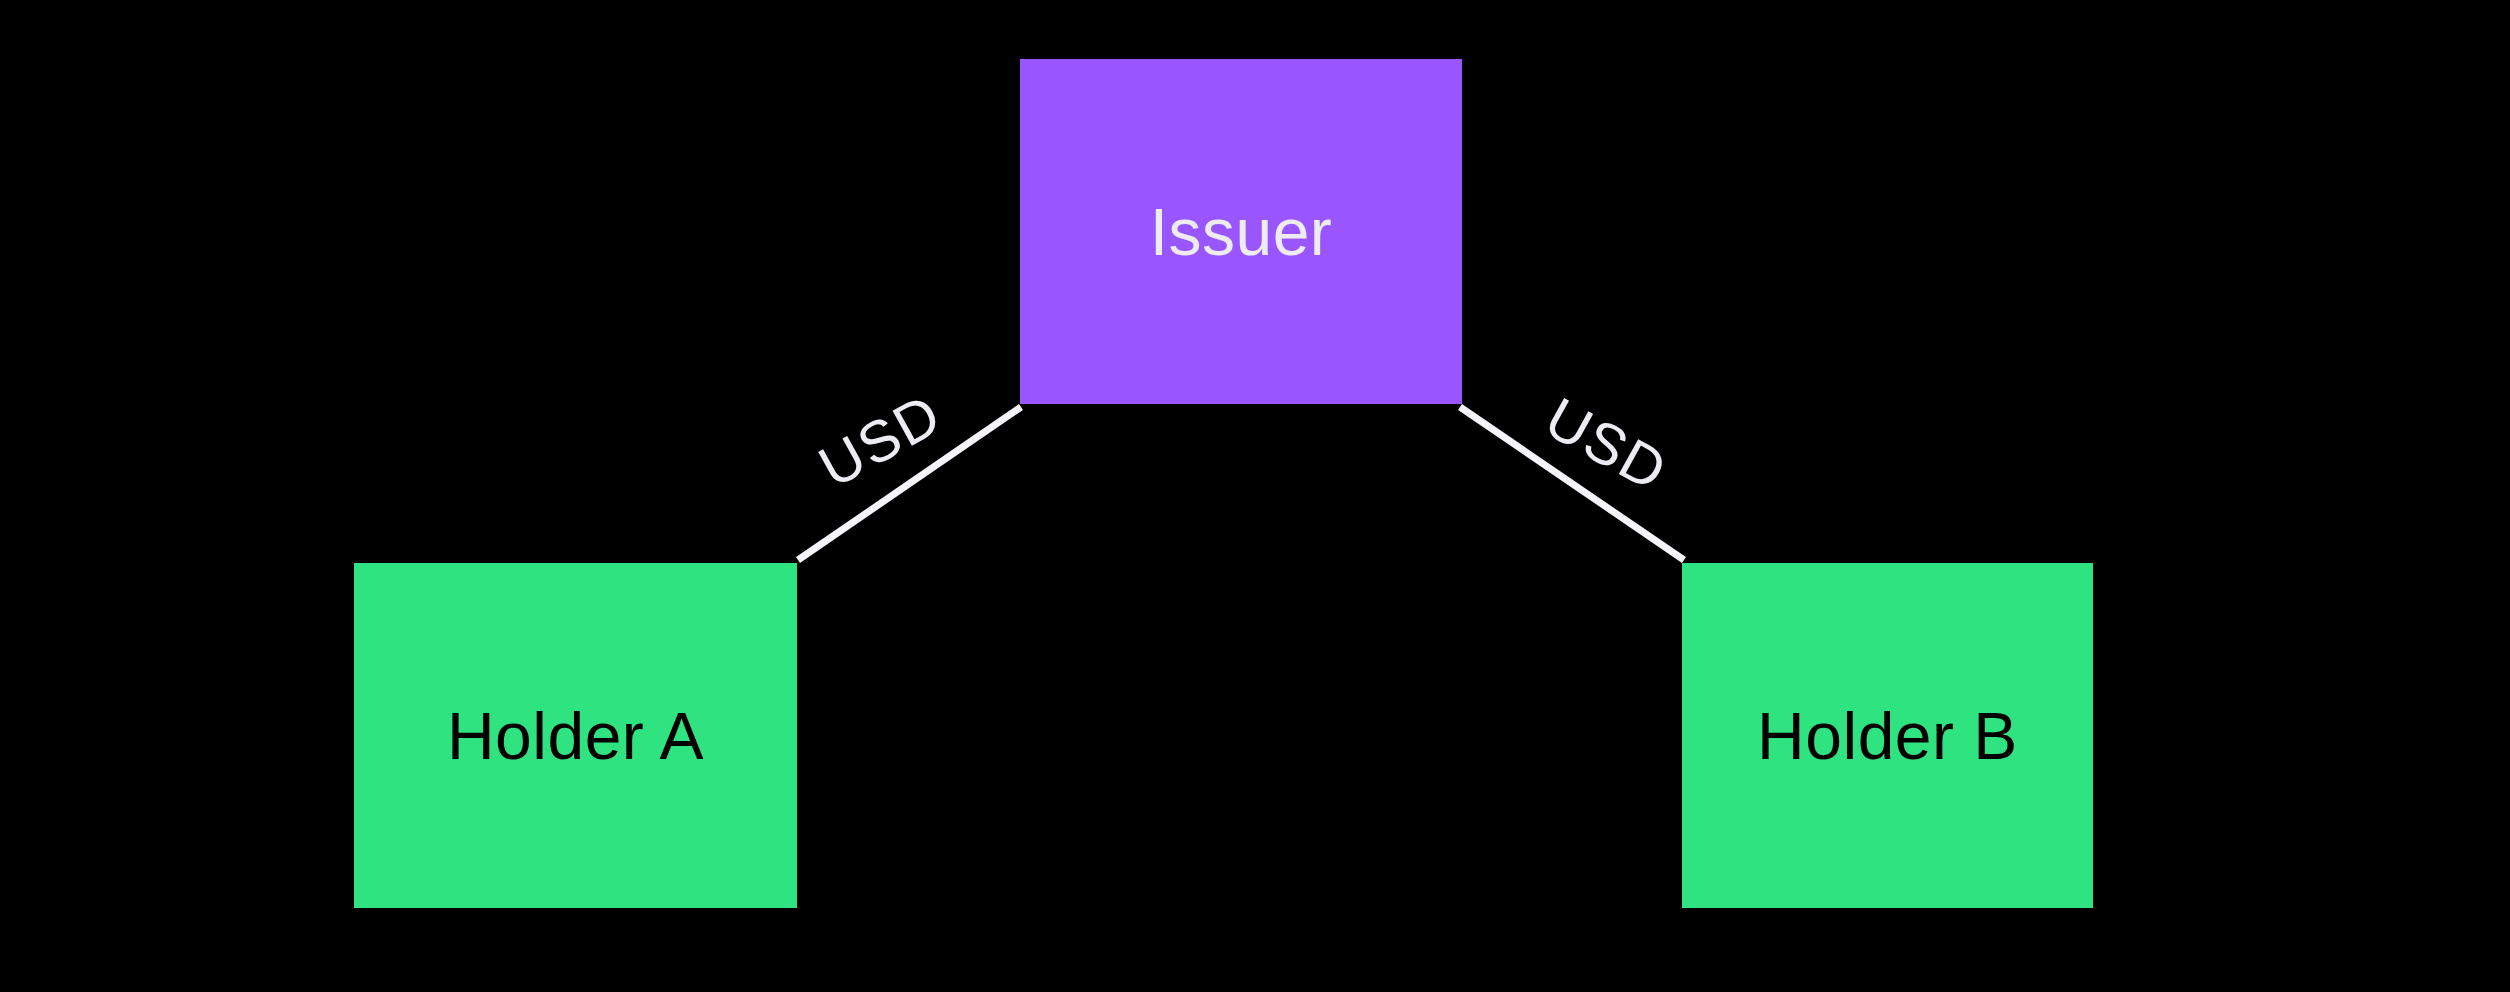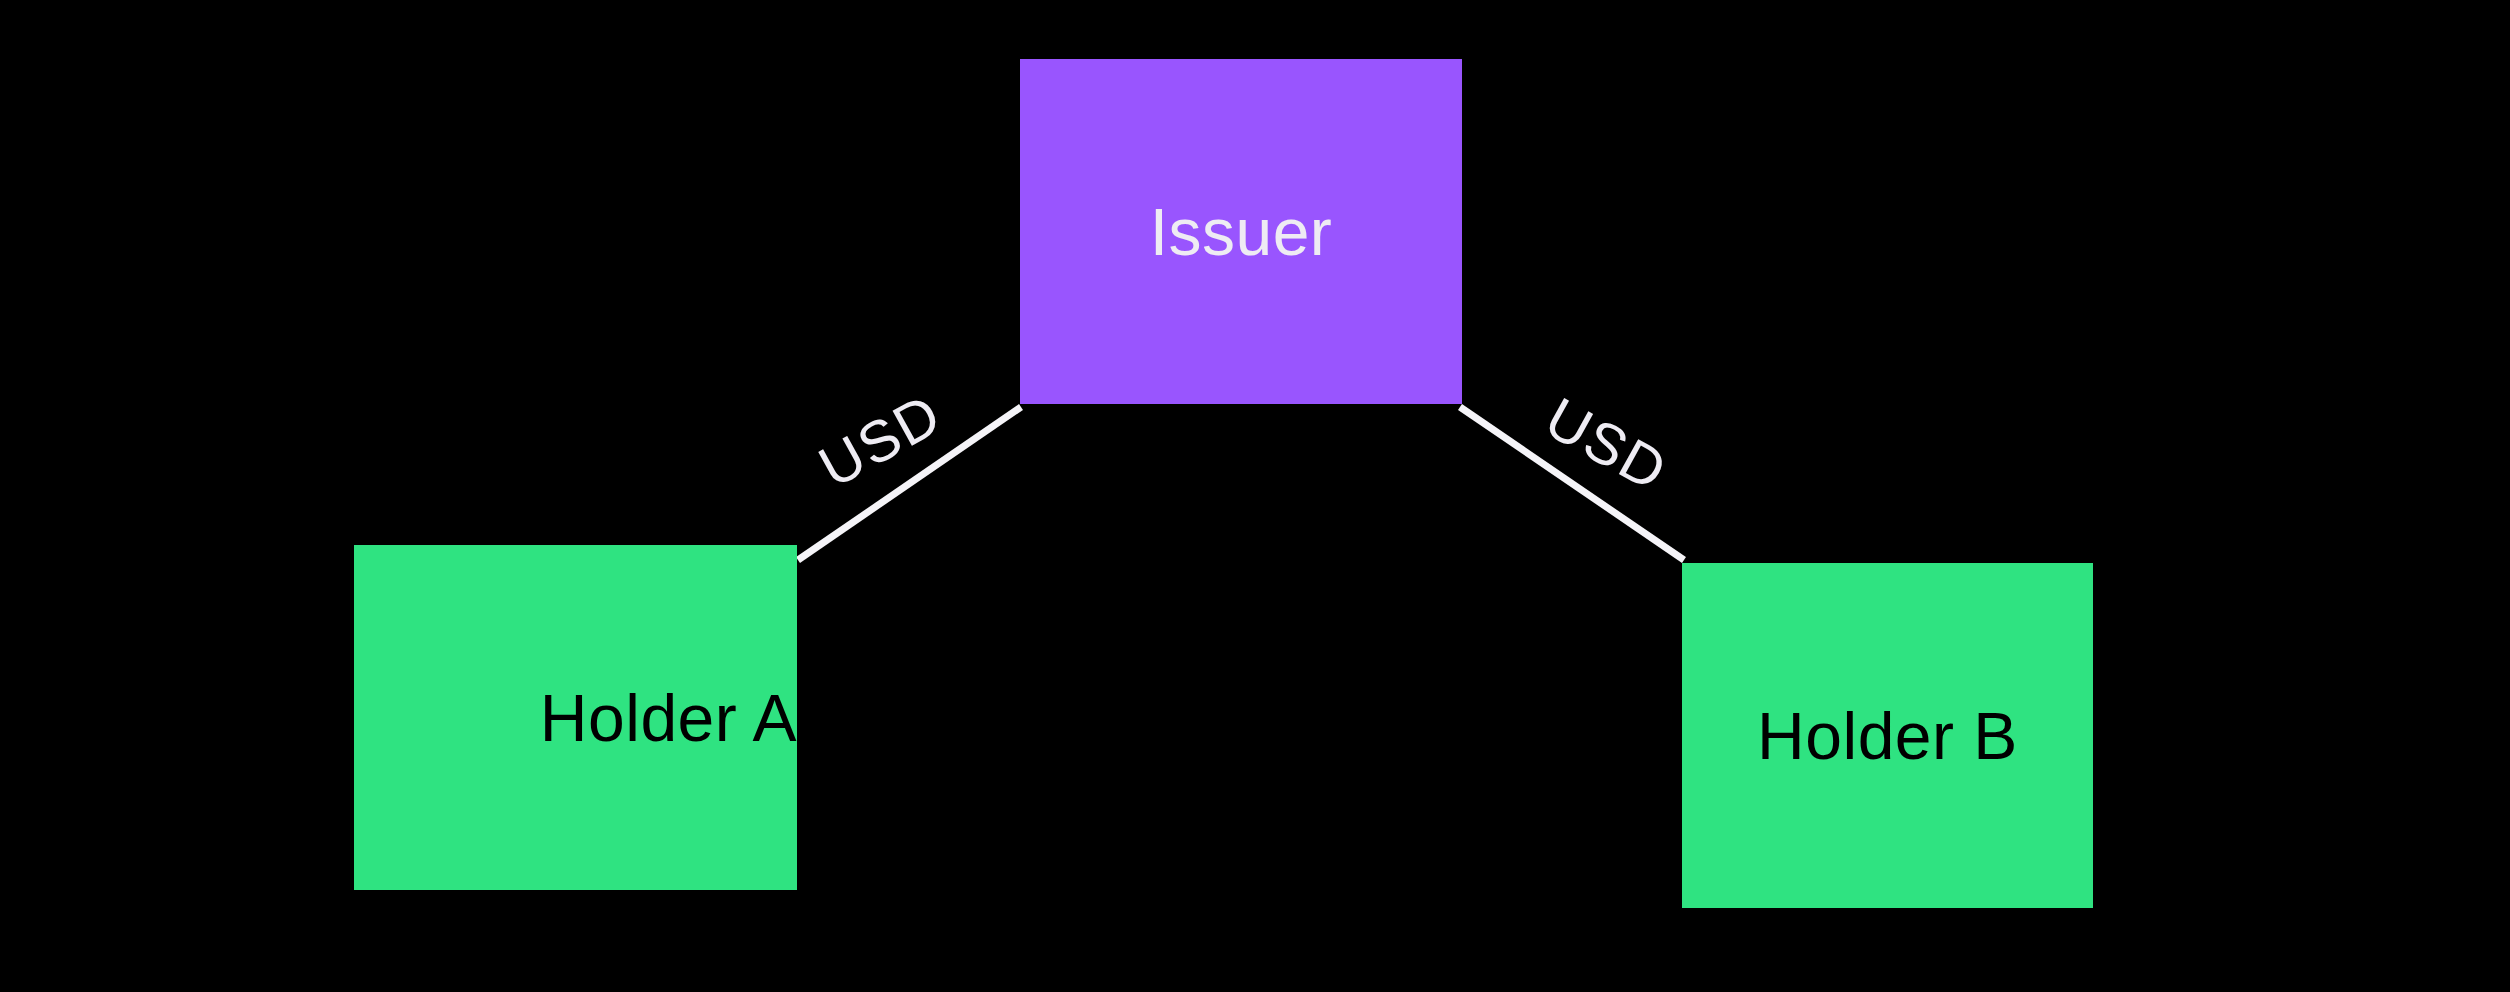--- a/index.html
+++ b/index.html
@@ -43,26 +43,25 @@
   .node-issuer {
     left: 1020px;
     top: 59px;
     width: 442px;
     height: 345px;
     background: var(--issuer-fill, #9955fe);
     color: var(--issuer-text, #eeecf3);
   }
   .node-holder-a {
     left: 354px;
-    top: 545px;
+    top: 563px;
     width: 443px;
     height: 345px;
     background: var(--holder-fill, #2fe381);
     color: var(--holder-text, #000);
-    justify-content: flex-end;
   }
   .node-holder-b {
     left: 1682px;
     top: 563px;
     width: 411px;
     height: 345px;
     background: var(--holder-fill, #2fe381);
     color: var(--holder-text, #000);
   }
   .edge-label {

